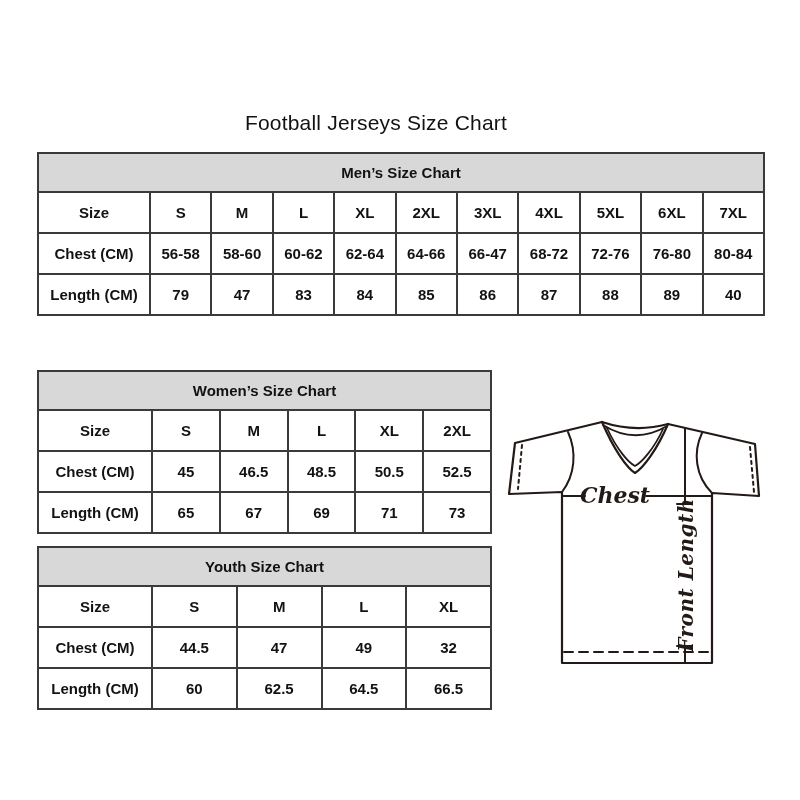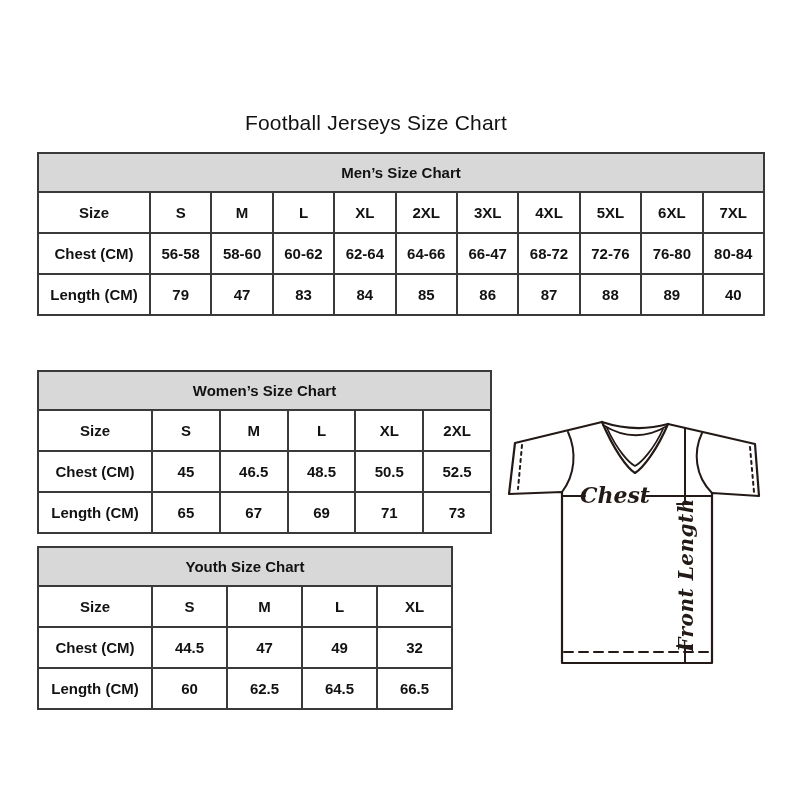--- a/index.html
+++ b/index.html
@@ -23,21 +23,21 @@
     border: 2px solid var(--border, #3a3a3a);
     text-align: center; vertical-align: middle;
     font-weight: bold; font-size: 15px; padding: 0;
     color: var(--ink, #121212);
   }
   td.ttl { background: var(--hdrbg, #d8d8d8); font-size: 16px; height: 37px; }
   tr.hdrrow td, tr.datarow td { height: 39px; }
 
   #mens   { left: 37px; top: 152px; width: 728px; border-radius: 12px; }
   #womens { left: 37px; top: 370px; width: 455px; }
-  #youth  { left: 37px; top: 546px; width: 416px; }
+  #youth  { left: 37px; top: 546px; width: 455px; }
   #mens   col.labelcol { width: 112px; }
   #womens col.labelcol, #youth col.labelcol { width: 114px; }
 
   .jersey { position: absolute; left: 505px; top: 400px; width: 272px; height: 266px; }
   .jline  { fill: none; stroke: var(--jersey, #231916); stroke-width: 2.2;
             stroke-linejoin: round; stroke-linecap: round; }
   .jthin  { stroke-width: 1.8; }
   .jmeas  { stroke-width: 2; }
   .jlabel {
     font-family: "DejaVu Serif", "Liberation Serif", serif;

